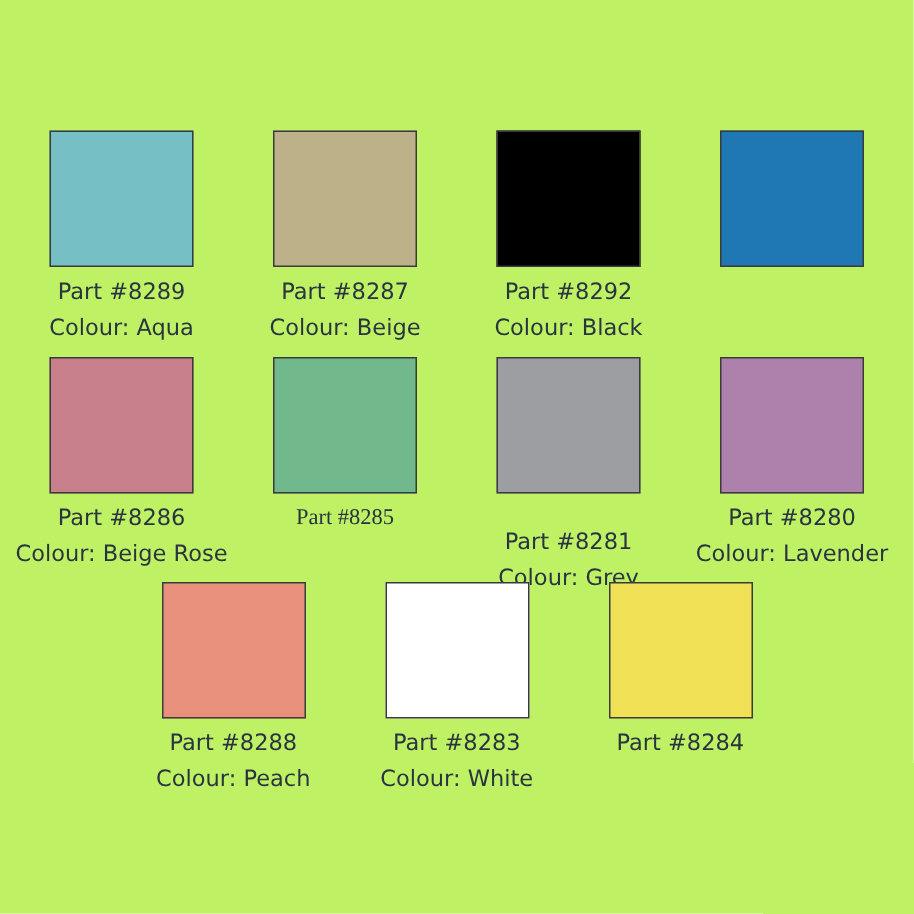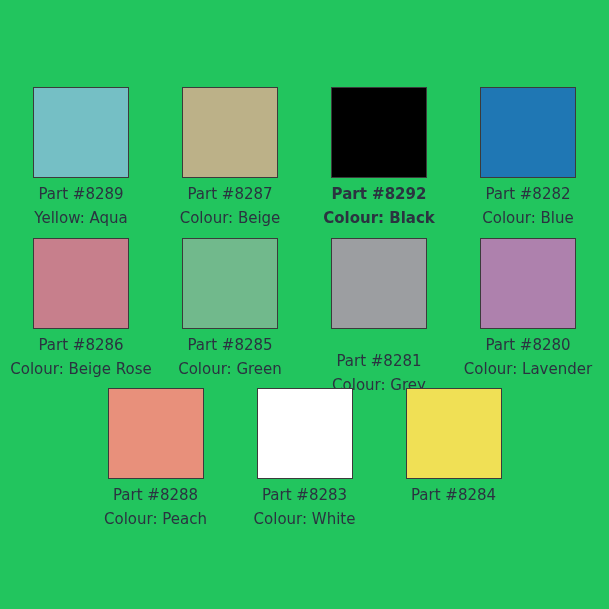--- a/index.html
+++ b/index.html
@@ -60,64 +60,59 @@
     white-space: nowrap;
   }
 
   .caption-line {
     display: block;
   }
 </style>
 </head>
 <body>
 
-<div id="swatch-board" style="background: #22c55e;">
+<div id="swatch-board" style="background: #bef264;">
     <div class="swatch-row row-0">
       <div class="swatch-cell">
         <div class="swatch-chip" style="background: rgb(117, 191, 197); border-color: rgb(59, 59, 59);"></div>
         <div class="swatch-caption" style="color: rgb(43, 51, 64);">
           <span class="caption-line">Part #8289</span>
-          <span class="caption-line">Yellow: Aqua</span>
+          <span class="caption-line">Colour: Aqua</span>
         </div>
       </div>
       <div class="swatch-cell">
         <div class="swatch-chip" style="background: rgb(188, 177, 136); border-color: rgb(59, 59, 59);"></div>
         <div class="swatch-caption" style="color: rgb(43, 51, 64);">
           <span class="caption-line">Part #8287</span>
           <span class="caption-line">Colour: Beige</span>
         </div>
       </div>
       <div class="swatch-cell">
         <div class="swatch-chip" style="background: rgb(0, 0, 0); border-color: rgb(59, 59, 59);"></div>
-        <div class="swatch-caption" style="color: rgb(43, 51, 64); font-weight: bold;">
+        <div class="swatch-caption" style="color: rgb(43, 51, 64);">
           <span class="caption-line">Part #8292</span>
           <span class="caption-line">Colour: Black</span>
         </div>
       </div>
       <div class="swatch-cell">
         <div class="swatch-chip" style="background: rgb(31, 119, 180); border-color: rgb(59, 59, 59);"></div>
-        <div class="swatch-caption" style="color: rgb(43, 51, 64);">
-          <span class="caption-line">Part #8282</span>
-          <span class="caption-line">Colour: Blue</span>
-        </div>
       </div>
     </div>
     <div class="swatch-row row-1">
       <div class="swatch-cell">
         <div class="swatch-chip" style="background: rgb(199, 127, 140); border-color: rgb(59, 59, 59);"></div>
         <div class="swatch-caption" style="color: rgb(43, 51, 64);">
           <span class="caption-line">Part #8286</span>
           <span class="caption-line">Colour: Beige Rose</span>
         </div>
       </div>
       <div class="swatch-cell">
         <div class="swatch-chip" style="background: rgb(113, 185, 140); border-color: rgb(59, 59, 59);"></div>
-        <div class="swatch-caption" style="color: rgb(43, 51, 64);">
+        <div class="swatch-caption" style="color: rgb(43, 51, 64); font-family: Liberation Serif, serif;">
           <span class="caption-line">Part #8285</span>
-          <span class="caption-line">Colour: Green</span>
         </div>
       </div>
       <div class="swatch-cell">
         <div class="swatch-chip" style="background: rgb(156, 158, 161); border-color: rgb(59, 59, 59);"></div>
         <div class="swatch-caption" style="color: rgb(43, 51, 64); margin-top: 20px;">
           <span class="caption-line">Part #8281</span>
           <span class="caption-line">Colour: Grey</span>
         </div>
       </div>
       <div class="swatch-cell">

